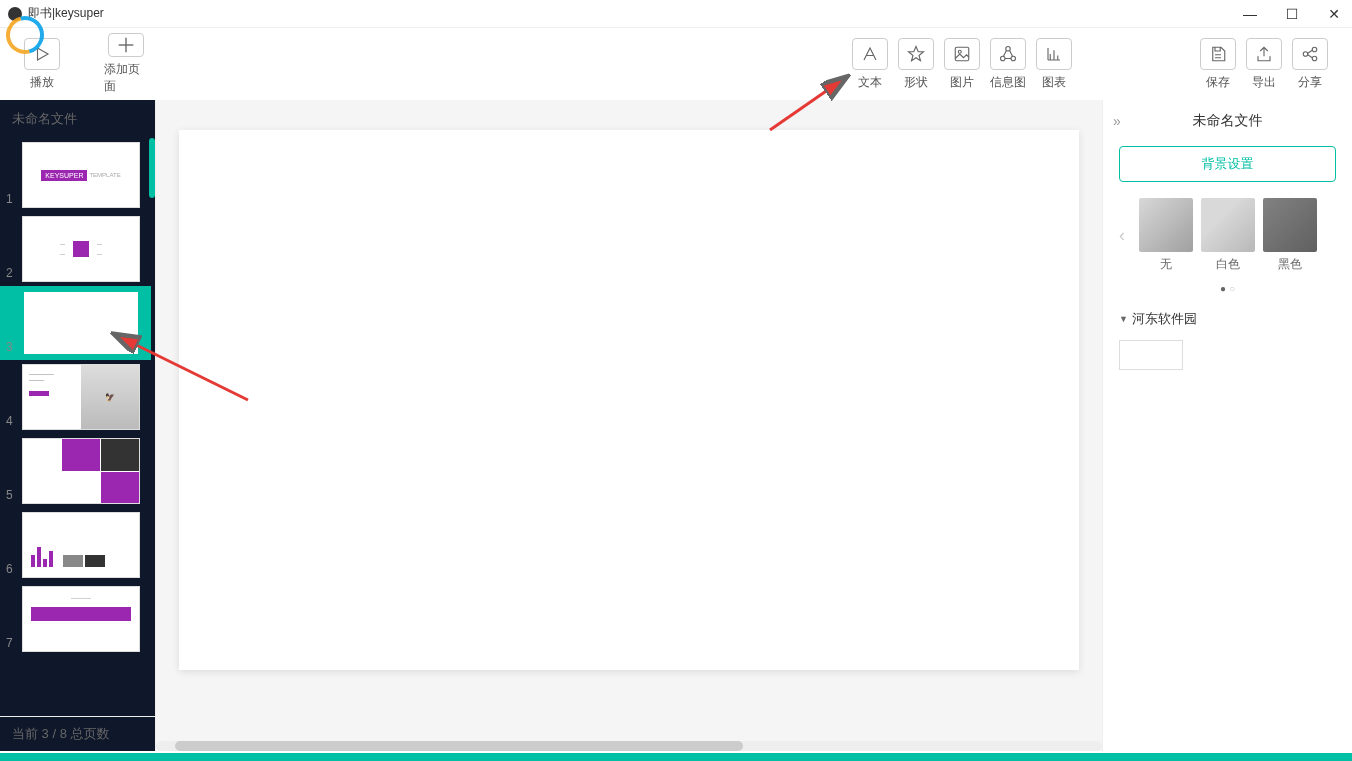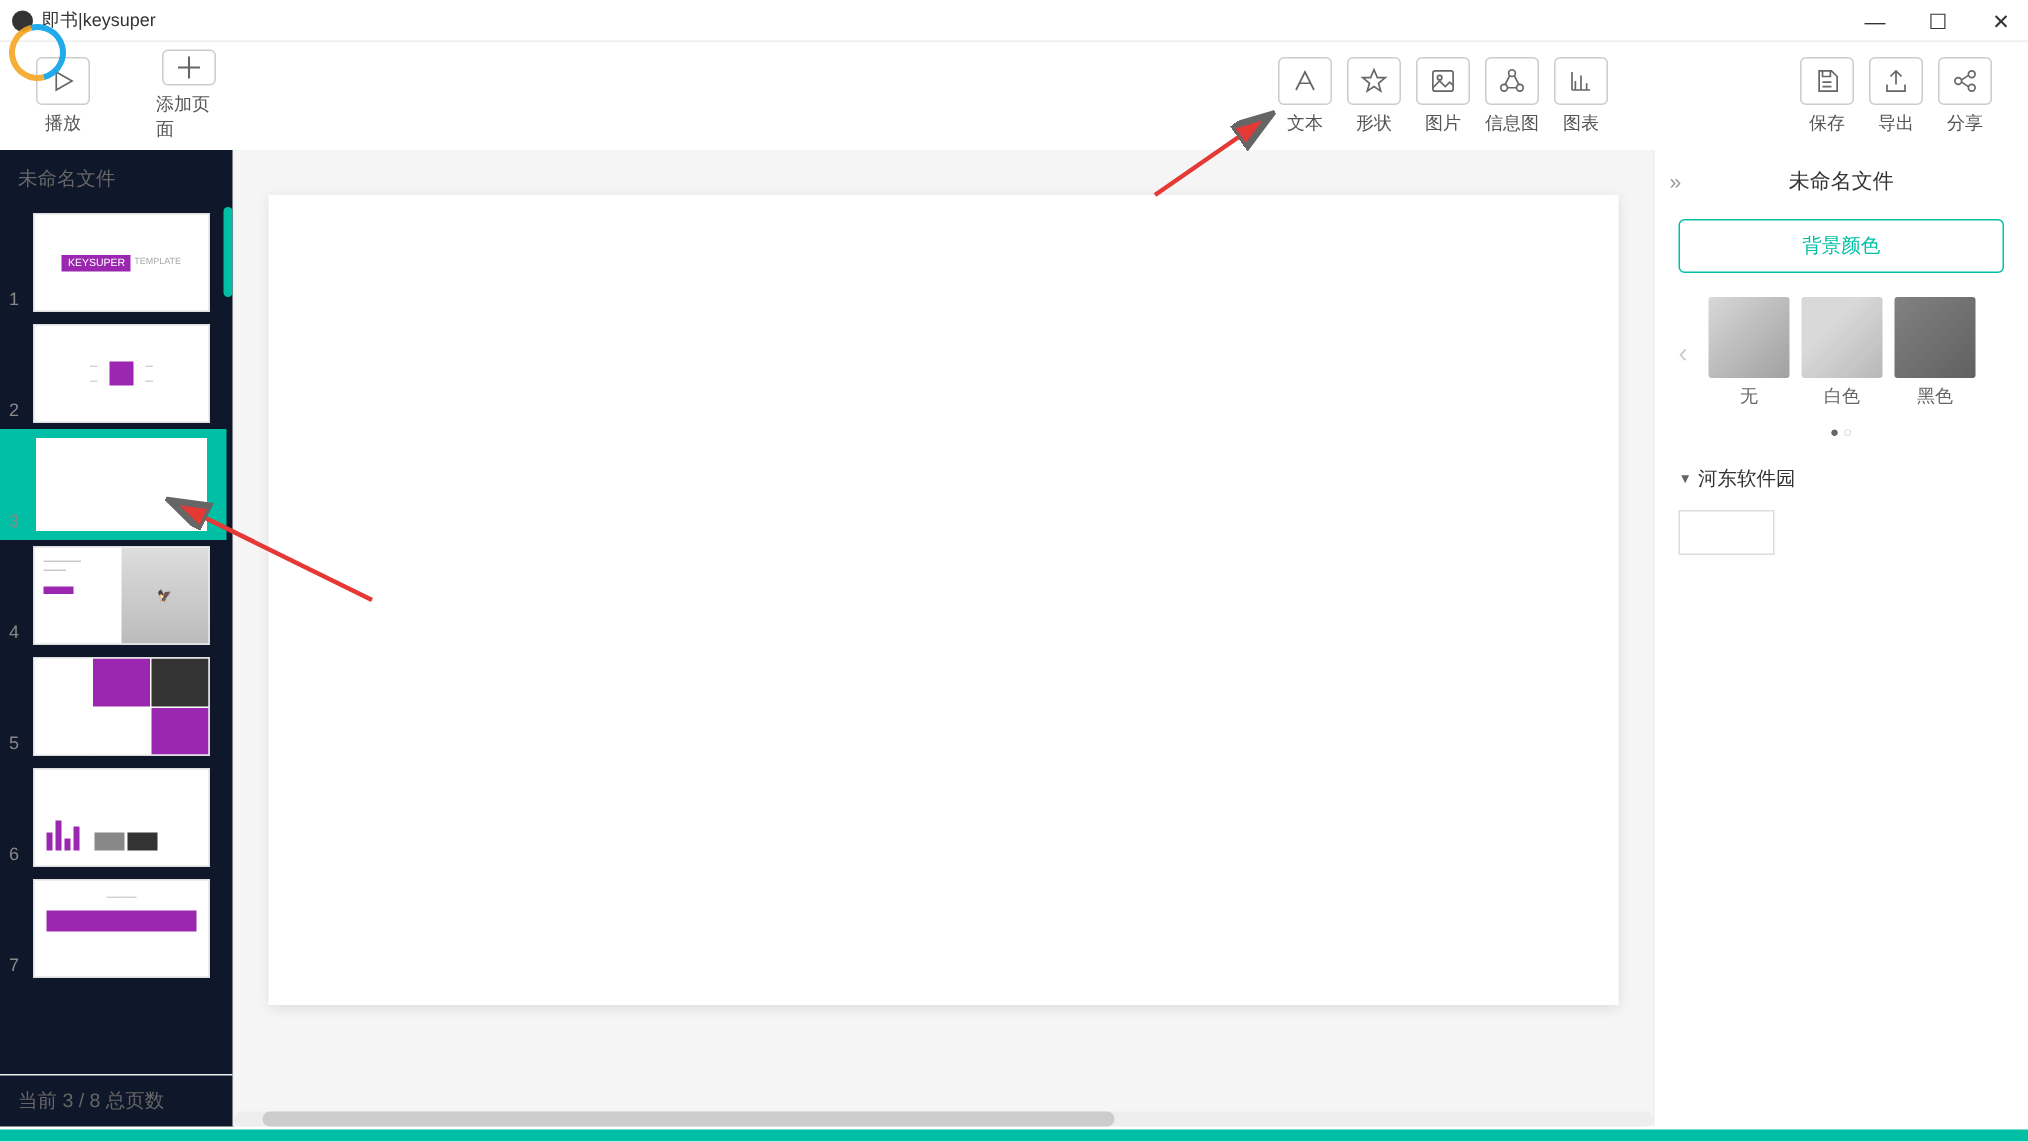--- a/index.html
+++ b/index.html
@@ -301,21 +301,21 @@
 
   <div class="canvas-area">
     <div class="canvas"></div>
   </div>
 
   <div class="right-panel">
     <div class="header">
       <span class="collapse">»</span>
       <span>未命名文件</span>
     </div>
-    <div class="replace-btn">背景颜色</div>
+    <div class="replace-btn">背景设置</div>
     <div class="filter-row">
       <div class="arrow">‹</div>
       <div class="filter-item">
         <div class="sw"></div>
           <div class="fl">无</div>
       </div>
       <div class="filter-item">
         <div class="sw white"></div>
           <div class="fl">白色</div>
       </div>

